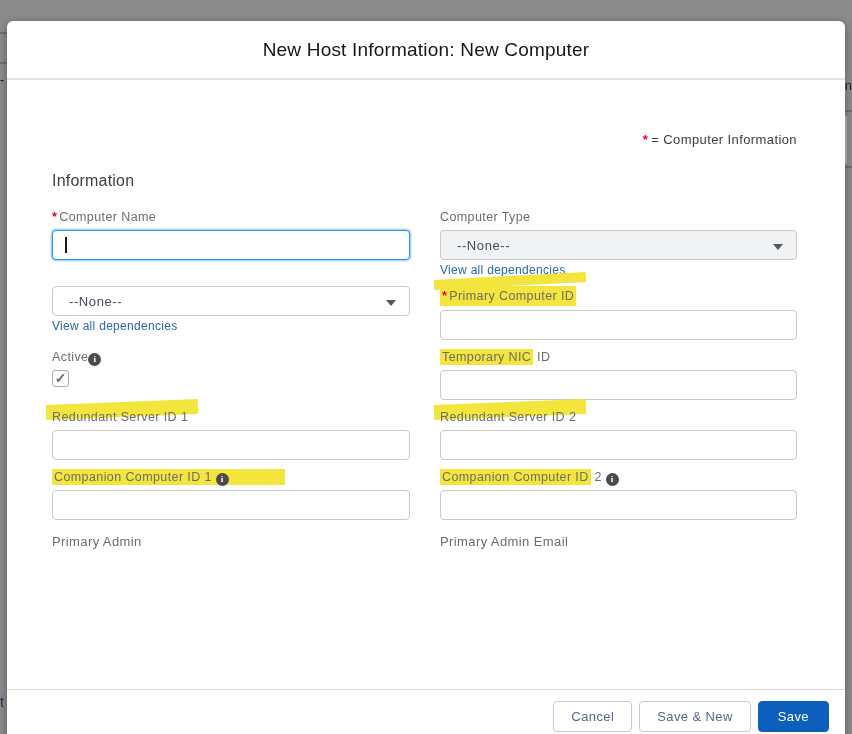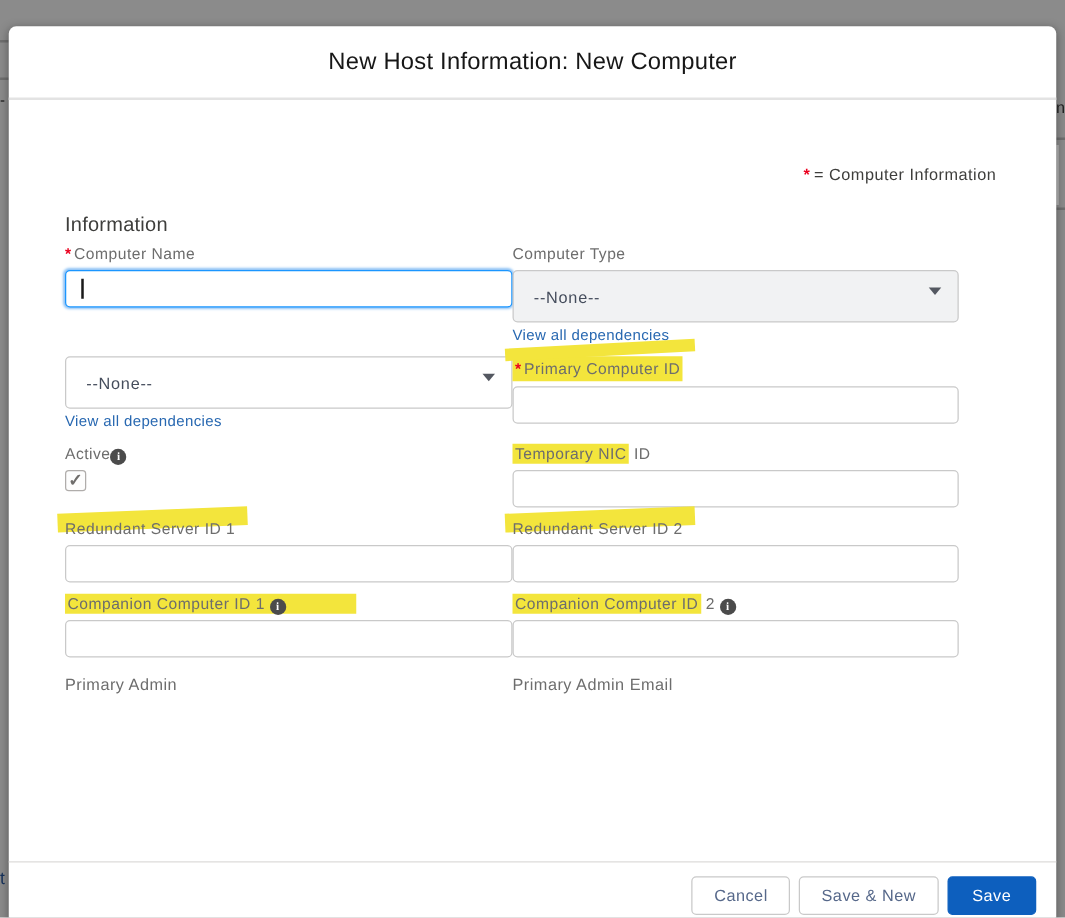--- a/index.html
+++ b/index.html
@@ -24,33 +24,33 @@
     background:#fff;border-radius:6px;box-shadow:0 2px 8px rgba(0,0,0,.35);
     display:flex;flex-direction:column;}
   .modal-header{height:59px;border-bottom:2px solid #e3e3e3;display:flex;align-items:center;justify-content:center;}
   .modal-title{font-size:19px;color:#171717;font-weight:400;letter-spacing:.2px;}
 
   .modal-body{flex:1;padding:0 48px 0 45px;position:relative;}
   .required-note{margin-top:52px;text-align:right;font-size:13px;color:#3e3e3c;letter-spacing:.4px;}
   .required-note .ast{color:var(--red);font-weight:700;margin-right:3px;}
   .section-heading{margin-top:25px;font-size:16px;color:#3e3e3c;letter-spacing:.2px;}
 
-  .form-grid{margin-top:4px;display:grid;grid-template-columns:358px 357px;}
+  .form-grid{margin-top:18px;display:grid;grid-template-columns:358px 357px;column-gap:30px;}
   .cell{margin-bottom:8px;}
 
   .field-label{display:block;font-size:12.5px;line-height:18px;margin-bottom:4px;color:var(--label);letter-spacing:.4px;position:relative;}
   .ast{color:var(--red);font-weight:700;margin-right:2px;}
 
   .text-input{display:block;width:100%;height:30px;border:1px solid var(--border);border-radius:4px;
     background:#fff;font-family:"Liberation Sans",sans-serif;font-size:13px;padding:0 12px;color:#16325c;outline:none;}
   .text-input.focused{border-color:#1b96ff;box-shadow:0 0 2px 1px #8ec2f5;position:relative;}
   .input-wrap{position:relative;}
   .caret{position:absolute;left:13px;top:7px;width:1.5px;height:16px;background:#1a1a1a;}
 
-  .select{height:42px;border:1px solid var(--border);border-radius:4px;background:#fff;
+  .select{height:30px;border:1px solid var(--border);border-radius:4px;background:#fff;
     display:flex;align-items:center;padding:0 14px 0 16px;font-size:13px;color:#454d5c;letter-spacing:.6px;cursor:pointer;position:relative;}
   .select.gray{background:#f1f2f3;}
   .select .chev{position:absolute;right:13px;top:13px;width:0;height:0;
     border-left:5px solid transparent;border-right:5px solid transparent;border-top:6px solid #545861;}
 
   .dep-link{display:inline-block;margin-top:3px;font-size:12px;color:var(--link);letter-spacing:.3px;text-decoration:none;cursor:pointer;}
 
   .info-icon{display:inline-block;width:13px;height:13px;border-radius:50%;background:#4b4b4b;color:#fff;
     font-size:9px;font-weight:700;line-height:13px;text-align:center;font-family:"Liberation Serif",serif;vertical-align:-1px;}
 

